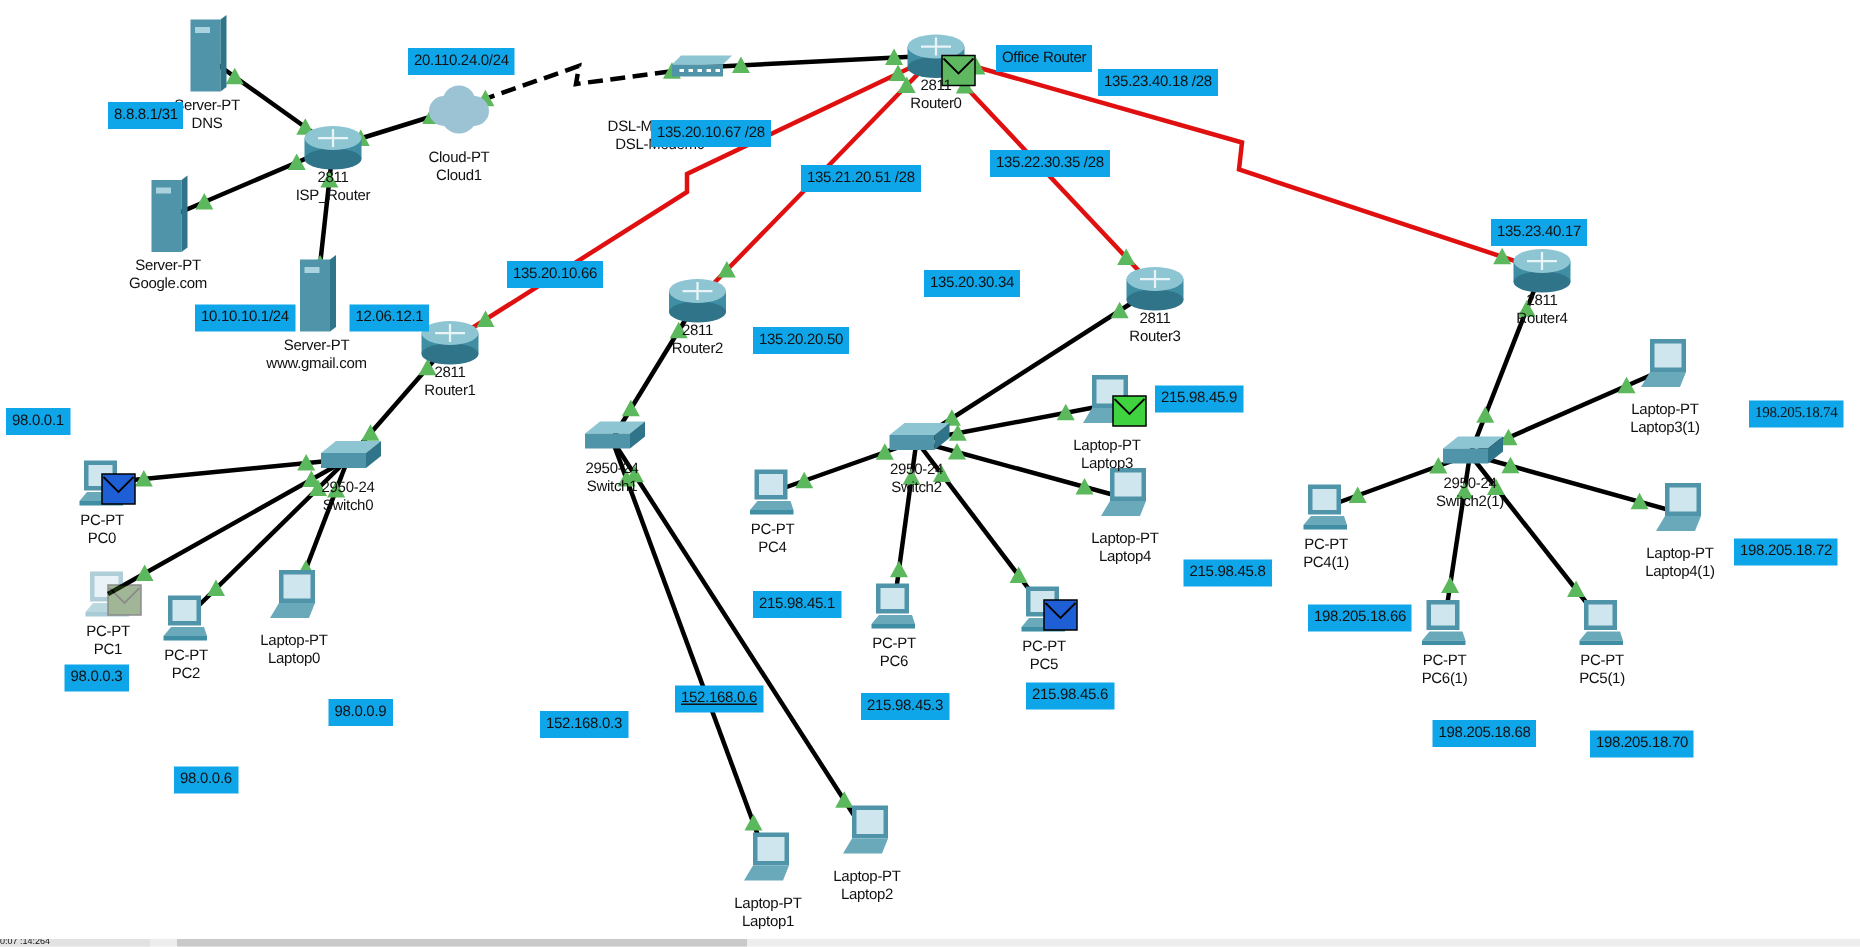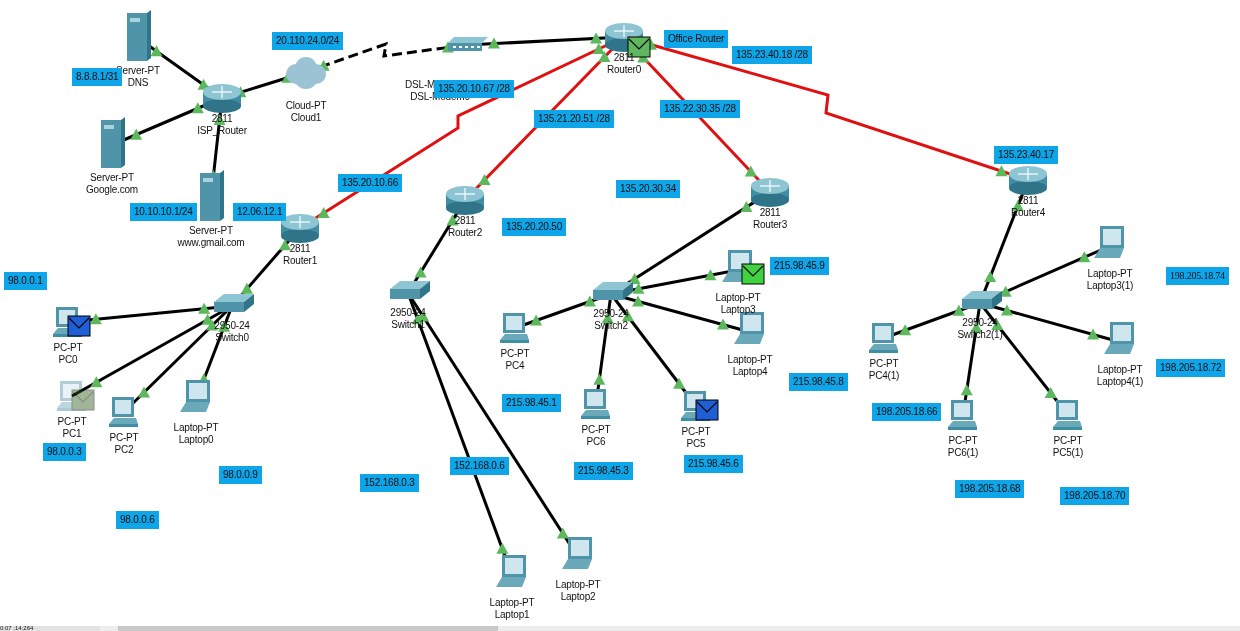--- a/index.html
+++ b/index.html
@@ -567,21 +567,21 @@
       <div class="note" style="left: 732px; top: 46px;">135.23.40.18 /28</div>
       <div class="note" style="left: 338px; top: 162px; margin-top: 12px;">135.20.10.66</div>
       <div class="note" style="left: 502px; top: 218px;">135.20.20.50</div>
       <div class="note" style="left: 616px; top: 180px;">135.20.30.34</div>
       <div class="note" style="left: 994px; top: 146px;">135.23.40.17</div>
       <div class="note" style="left: 4px; top: 272px;">98.0.0.1</div>
       <div class="note" style="left: 10px; top: 443px; margin-left: 33px;">98.0.0.3</div>
       <div class="note" style="left: 116px; top: 487px; margin-top: 24px;">98.0.0.6</div>
       <div class="note" style="left: 200px; top: 466px; margin-left: 19px;">98.0.0.9</div>
       <div class="note" style="left: 360px; top: 474px;">152.168.0.3</div>
-      <div class="note" style="left: 450px; top: 457px;">152.168.0.6</div>
+      <div class="note" style="left: 450px; top: 457px; text-decoration: underline;">152.168.0.6</div>
       <div class="note" style="left: 770px; top: 257px;">215.98.45.9</div>
       <div class="note" style="left: 770px; top: 373px; margin-left: 19px;">215.98.45.8</div>
       <div class="note" style="left: 502px; top: 394px;">215.98.45.1</div>
       <div class="note" style="left: 574px; top: 462px;">215.98.45.3</div>
       <div class="note" style="left: 684px; top: 455px;">215.98.45.6</div>
       <div class="note" style="left: 1166px; top: 267px; font-family: Liberation Serif, serif;">198.205.18.74</div>
       <div class="note" style="left: 1156px; top: 359px;">198.205.18.72</div>
       <div class="note" style="left: 872px; top: 403px;">198.205.18.66</div>
       <div class="note" style="left: 955px; top: 480px;">198.205.18.68</div>
       <div class="note" style="left: 1060px; top: 487px;">198.205.18.70</div>

